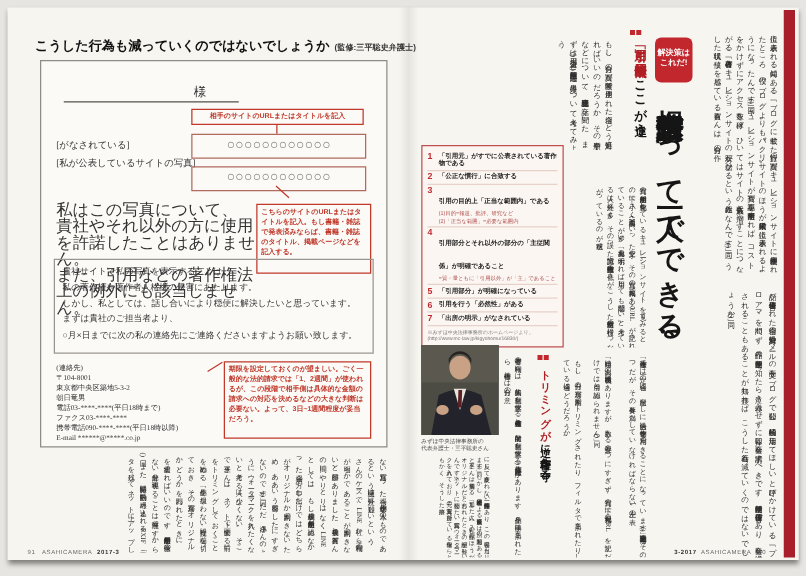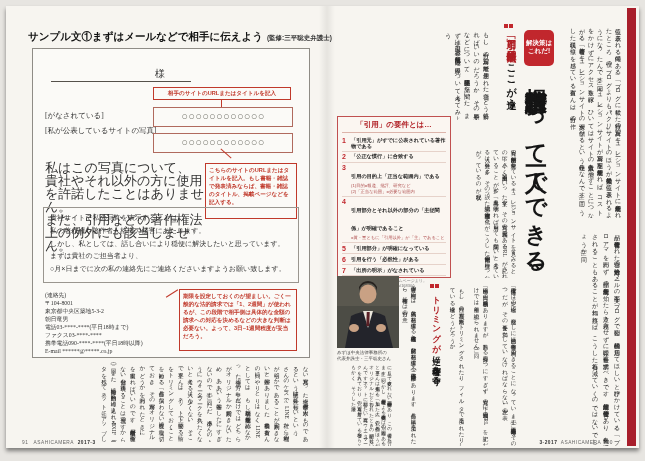--- a/index.html
+++ b/index.html
@@ -85,21 +85,21 @@
 </style>
 </head>
 <body>
 
 <div id="stage">
   <div class="spread">
     <div class="gutter"></div>
     <div class="redstrip"></div>
 
     <div class="lp-title">
-      <span>サンプル文①まずはメールなどで相手に伝えよう</span><small>(監修:三平聡史弁護士)</small>
+      <span>こうした行為も減っていくのではないでしょうか</span><small>(監修:三平聡史弁護士)</small>
     </div>
 
     <div class="letter">
       <div class="addr-line">様</div>
 
       <div class="callout co-top">相手のサイトのURLまたはタイトルを記入</div>
       <div class="connector" style="left:188px;top:51px;width:1px;height:7px;"></div>
 
       <div class="row-label" style="top:62px;">[がなされている]</div>
       <div class="circle-box" style="top:58px;">○○○○○○○○○○○○</div>
@@ -155,21 +155,20 @@
       <span class="sub-red">「引用」と無断使用は</span>
       <span class="sub-black">ここが違う!</span>
     </div>
 
     <div class="vtext rp-intro">もし、自分の写真が無断で使用された場合、どう対処すればいいのだろうか。その手順や法的解釈などについて、三平聡史弁護士に話を聞いた。まずは引用(合法)と無断使用(違法)の境界について考えてみよう。</div>
     <div class="vtext rp-mid">写真の無断使用が常態化しているキュレーションサイトを見てみると、写真の下に小さく〈出典〉〈引用〉といった文字や、その写真の掲載元であるURLが記されていることが多い。「出典元を明示すれば引用しても問題ない」と考えている人は意外に多く、その誤った認識や著作権意識の低さがこうした無断使用の横行につながっているのが現状だ。</div>
     <div class="vtext rp-bodyb">「著作権法では一定の場合に、同意なしに合法的に著作物を利用できることになっています」(三平聡史弁護士)引用もその一つだが、その要件を満たしていなければならない[左上の表]。</div>
     <div class="vtext rp-bodyc">「引用時に出典の明示義務はありますが、数ある要件の一つにすぎず、写真の下に掲載元のURLを記すだけでは引用と認められません」(同)</div>
 
     <div class="reqbox">
-      <div class="req-title">「引用」の要件とは…</div>
       <div class="req-item">
         <span class="req-num">1</span>
         <span class="req-text">「引用元」がすでに公表されている著作物である</span>
       </div>
       <div class="req-item">
         <span class="req-num">2</span>
         <span class="req-text">「公正な慣行」に合致する</span>
       </div>
       <div class="req-item">
         <span class="req-num">3</span>

